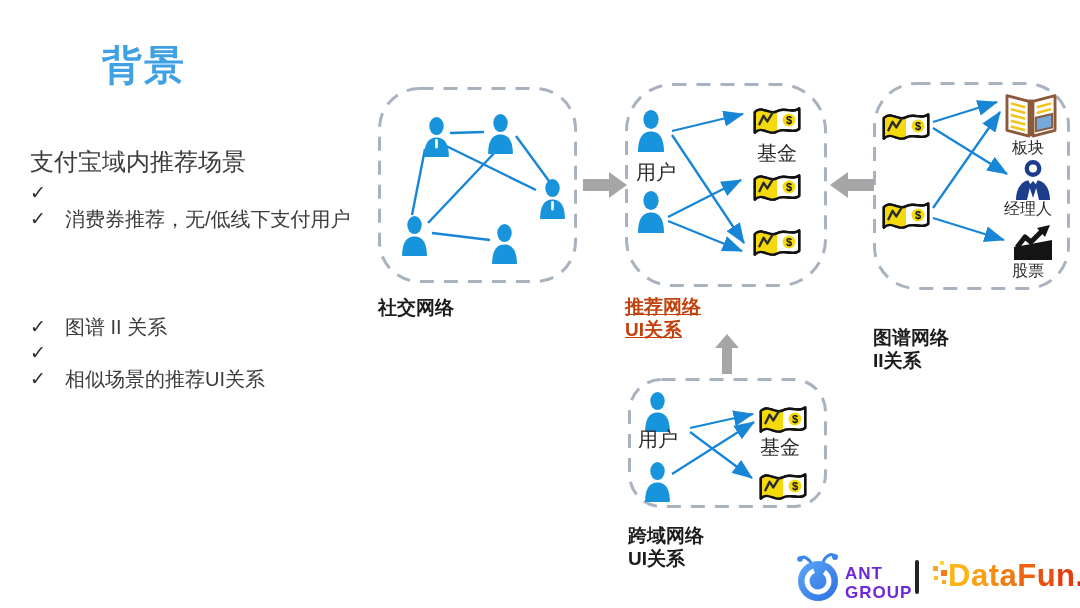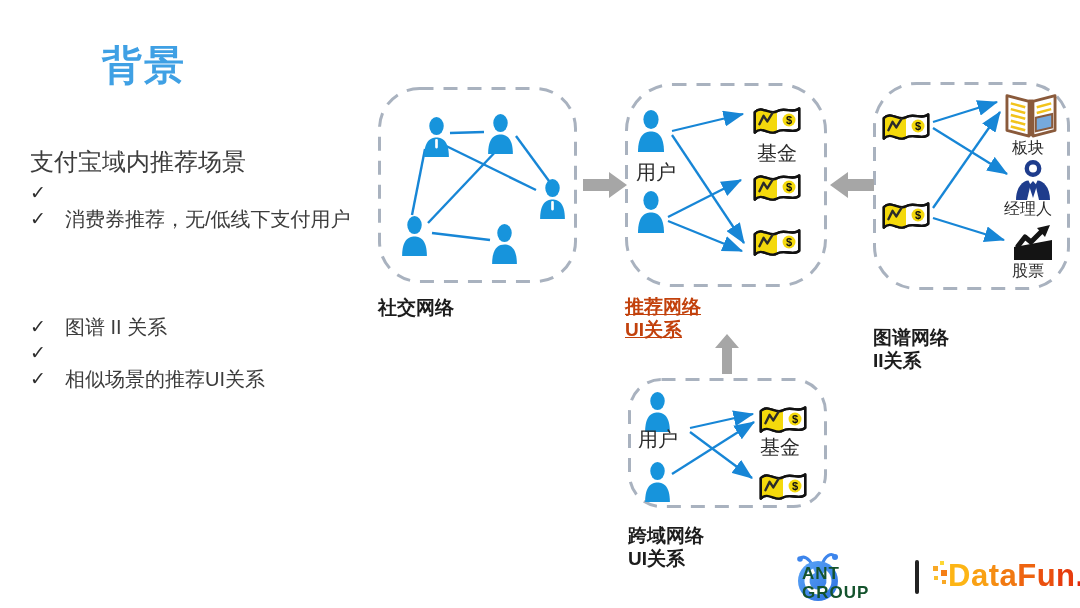--- a/index.html
+++ b/index.html
@@ -16,21 +16,21 @@
   .bullets{margin-top:3px;}
   .bullet{display:flex;align-items:flex-start;font-size:20px;line-height:26px;white-space:nowrap;}
   .bullet .chk{width:21px;margin-right:14px;font-size:19px;color:#2d2d2d;flex:0 0 auto;}
   
   .box-label{position:absolute;text-align:left;font-size:19px;line-height:23px;font-weight:700;color:#1c1c1c;}
   .box-label.cyan{color:#c2410c;text-decoration:underline;}
   
   .node-label{position:absolute;font-size:20px;color:#2b2b2b;white-space:nowrap;}
   .node-label.small{font-size:16px;}
   
-  .ant-text{left:802px;top:564px;font-size:17px;line-height:19px;font-weight:800;color:#14532d;letter-spacing:1px;}
+  .ant-text{left:845px;top:564px;font-size:17px;line-height:19px;font-weight:800;color:#6d28d9;letter-spacing:1px;}
   .logo-sep{left:915px;top:560px;width:4px;height:34px;background:#222;border-radius:2px;}
   .datafun{left:948px;top:558px;font-size:31px;font-weight:800;letter-spacing:0.5px;white-space:nowrap;}
   .px-dot{position:absolute;}
   svg{display:block;}
 </style>
 </head>
 <body>
 
 <div class="slide">
 

